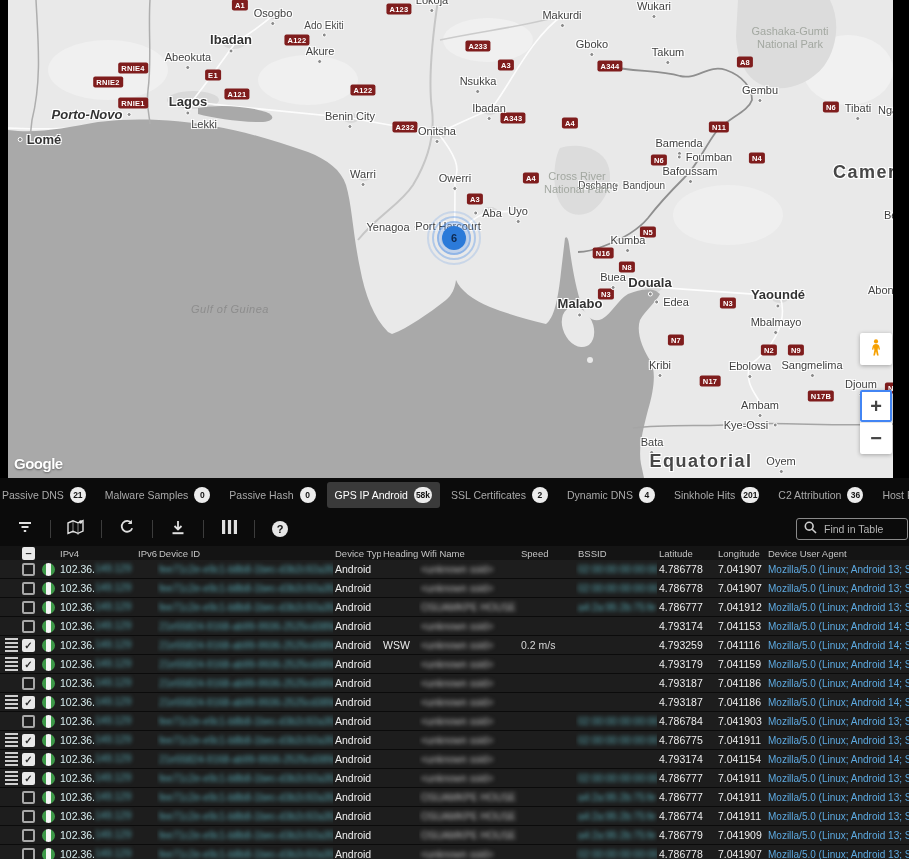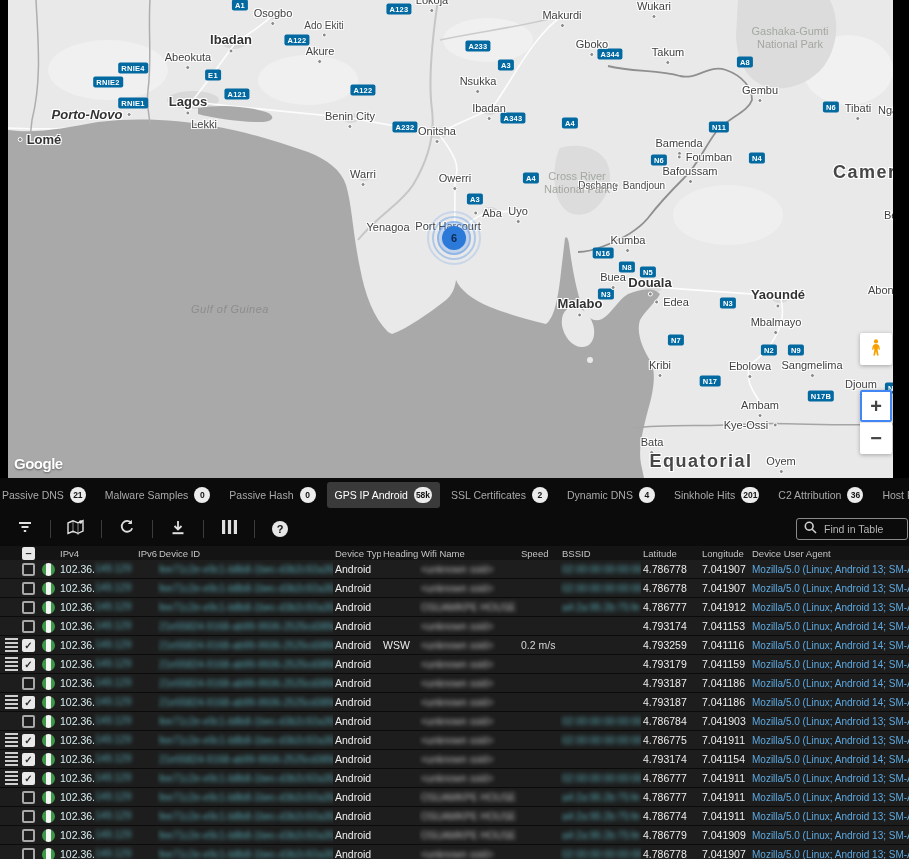--- a/index.html
+++ b/index.html
@@ -15,21 +15,21 @@
         text-shadow:-1px -1px 0 #fff,1px -1px 0 #fff,-1px 1px 0 #fff,1px 1px 0 #fff,0 0 2px #fff;}
   .city.sm{font-size:10px;color:#4a4a4a;}
   .city.md{font-size:11px;}
   .city.lg{font-size:13px;font-weight:bold;color:#333;}
   .city .cdot{position:absolute;width:5px;height:5px;border-radius:50%;background:#8b8b8b;border:1px solid #fff;}
   .city.dot-b .cdot{left:50%;bottom:-7px;transform:translateX(-50%);}
   .city.dot-l .cdot{left:-9px;top:50%;transform:translateY(-50%);}
   .city.dot-r .cdot{right:-9px;top:50%;transform:translateY(-50%);}
   .city.anchor-left{transform:translateY(-50%);}
 
-  .road-badge{position:absolute;transform:translate(-50%,-50%);background:#0369a1;color:#fff;
+  .road-badge{position:absolute;transform:translate(-50%,-50%);background:#7f1d1d;color:#fff;
               font-size:7.5px;font-weight:bold;padding:1px 3px;border-radius:2px;letter-spacing:.3px;}
   .country-label{position:absolute;font-size:18px;font-weight:bold;color:#474747;letter-spacing:1.5px;white-space:nowrap;
         text-shadow:-1px -1px 0 #fff,1px -1px 0 #fff,-1px 1px 0 #fff,1px 1px 0 #fff;}
   .country-label.center{transform:translate(-50%,-50%);}
   .park-label{position:absolute;transform:translate(-50%,-50%);text-align:center;font-size:11px;color:#a3a8a1;line-height:13px;white-space:nowrap;}
   .water-label{position:absolute;transform:translate(-50%,-50%);font-size:11px;color:#8d8d8d;font-style:italic;letter-spacing:.5px;white-space:nowrap;}
 
   
   .map-type{position:absolute;left:5px;top:9px;display:flex;box-shadow:0 1px 4px rgba(0,0,0,.35);border-radius:2px;overflow:hidden;}
   .map-type .mt-btn{height:28px;display:flex;align-items:center;justify-content:center;background:#fff;padding:0 14px;font-size:12.5px;cursor:pointer;}
@@ -86,21 +86,21 @@
   .c-drag{width:20px;justify-content:center;}
   .c-check{width:20px;}
   .c-flag{width:18px;}
   .c-ipv4{width:78px;}
   .c-ipv6{width:21px;}
   .c-device_id{width:176px;}
   .c-device_type{width:48px;}
   .c-heading{width:38px;}
   .c-wifi{width:100px;}
   .c-speed{width:41px;}
-  .c-bssid{width:81px;}
+  .c-bssid{width:81px;margin-left:16px;}
   .c-latitude{width:59px;}
   .c-longitude{width:50px;}
   .c-ua{width:159px;}
 
   .blur-teal{color:#58aab4;filter:blur(2.2px);font-size:10px;}
   .blur-gray{color:#b9b9b9;filter:blur(2.2px);font-size:10px;}
   .ip-vis{color:#d8eef0;}
   .ua-text{color:#5da9e0;font-size:10px;}
   .speed-text{color:#d6d6d6;}
 
@@ -192,29 +192,29 @@
           <div class="road-badge" style="left: 100px; top: 82px;">RNIE2</div>
           <div class="road-badge" style="left: 125px; top: 103px;">RNIE1</div>
           <div class="road-badge" style="left: 205px; top: 75px; text-align: center;">E1</div>
           <div class="road-badge" style="left: 229px; top: 94px;">A121</div>
           <div class="road-badge" style="left: 355px; top: 90px;">A122</div>
           <div class="road-badge" style="left: 397px; top: 127px;">A232</div>
           <div class="road-badge" style="left: 470px; top: 46px;">A233</div>
           <div class="road-badge" style="left: 498px; top: 65px;">A3</div>
           <div class="road-badge" style="left: 505px; top: 118px;">A343</div>
           <div class="road-badge" style="left: 562px; top: 123px;">A4</div>
-          <div class="road-badge" style="left: 602px; top: 54px;">A344</div>
+          <div class="road-badge" style="left: 602px; top: 66px;">A344</div>
           <div class="road-badge" style="left: 737px; top: 62px;">A8</div>
           <div class="road-badge" style="left: 823px; top: 107px;">N6</div>
           <div class="road-badge" style="left: 711px; top: 127px;">N11</div>
           <div class="road-badge" style="left: 467px; top: 199px;">A3</div>
           <div class="road-badge" style="left: 523px; top: 178px;">A4</div>
           <div class="road-badge" style="left: 651px; top: 160px;">N6</div>
           <div class="road-badge" style="left: 749px; top: 158px;">N4</div>
-          <div class="road-badge" style="left: 640px; top: 232px; margin-top: 40px;">N5</div>
+          <div class="road-badge" style="left: 640px; top: 232px;">N5</div>
           <div class="road-badge" style="left: 595px; top: 253px;">N16</div>
           <div class="road-badge" style="left: 619px; top: 267px;">N8</div>
           <div class="road-badge" style="left: 598px; top: 294px;">N3</div>
           <div class="road-badge" style="left: 720px; top: 303px;">N3</div>
           <div class="road-badge" style="left: 668px; top: 340px;">N7</div>
           <div class="road-badge" style="left: 761px; top: 350px;">N2</div>
           <div class="road-badge" style="left: 788px; top: 350px;">N9</div>
           <div class="road-badge" style="left: 702px; top: 381px;">N17</div>
           <div class="road-badge" style="left: 813px; top: 396px;">N17B</div>
           <div class="road-badge" style="left: 885px; top: 388px;">N9</div>

